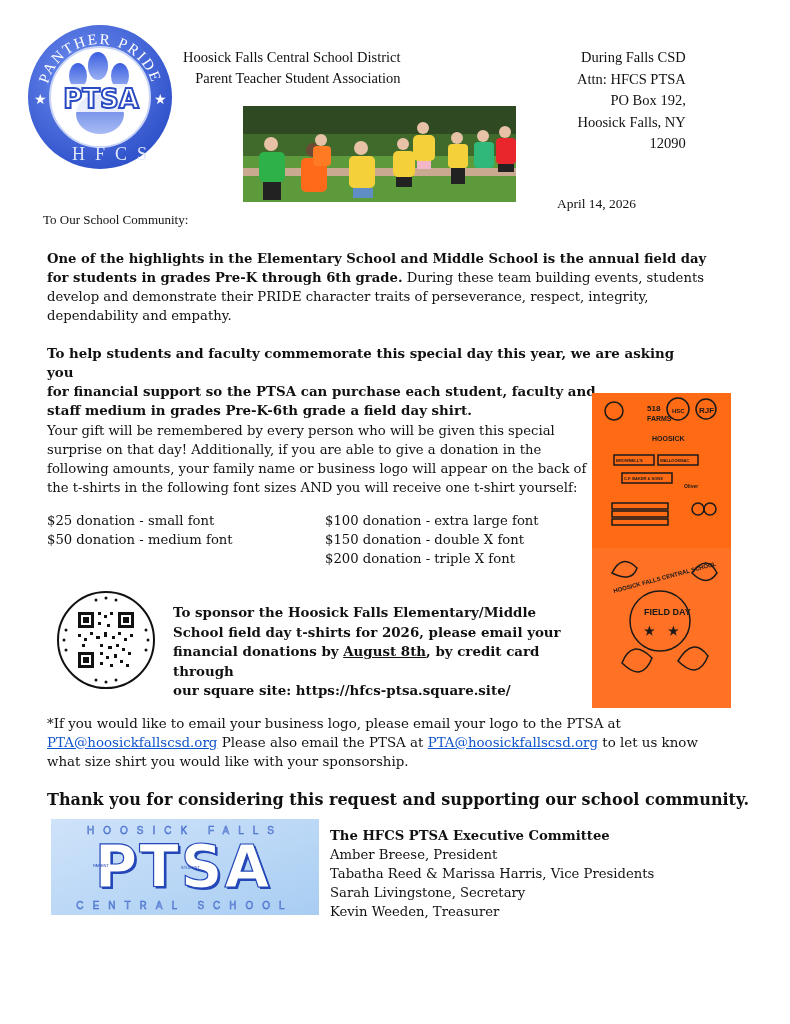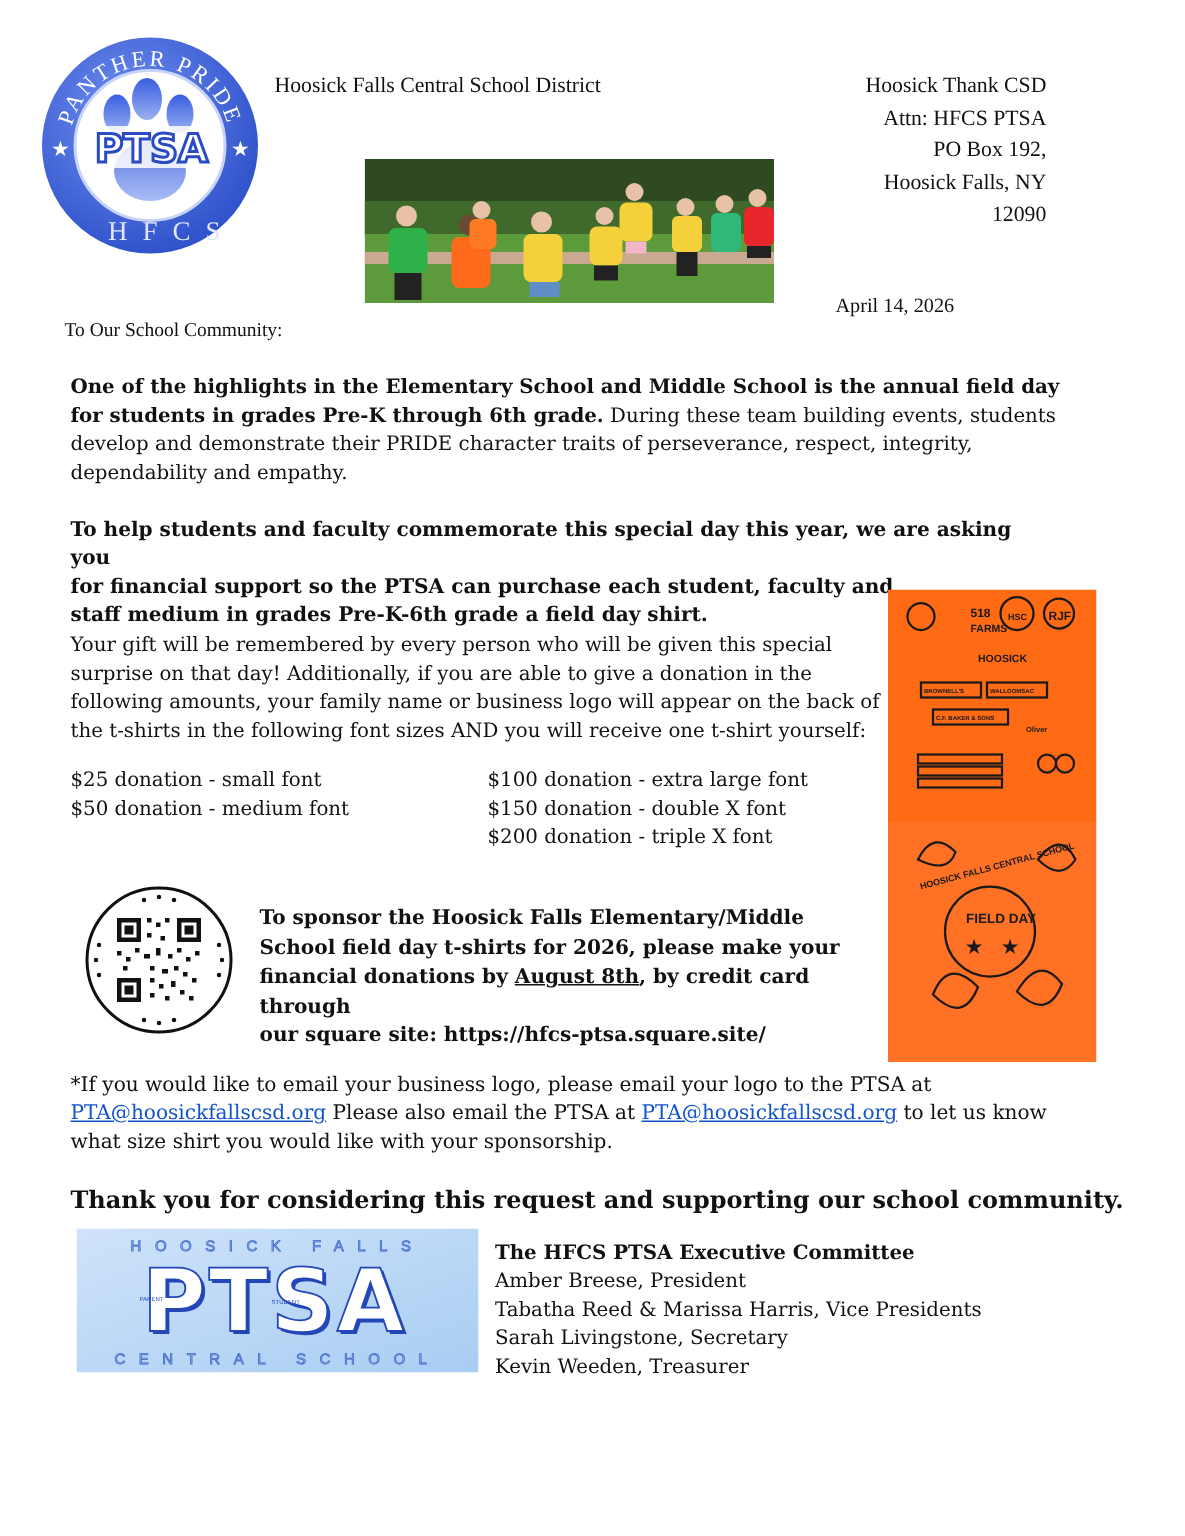--- a/index.html
+++ b/index.html
@@ -68,24 +68,25 @@
     <ellipse cx="74" cy="44" rx="10" ry="14" fill="url(#pg)"></ellipse>
     <ellipse cx="96" cy="54" rx="9" ry="13" fill="url(#pg)"></ellipse>
     <ellipse cx="76" cy="92" rx="24" ry="20" fill="url(#pg)" opacity="0.85"></ellipse>
     <rect x="40" y="62" width="74" height="28" rx="6" fill="#ffffff" opacity="0.85"></rect>
     <text x="77" y="86" text-anchor="middle" font-family="DejaVu Sans, sans-serif" font-weight="bold" font-size="26" fill="#ffffff" stroke="#2a4bc4" stroke-width="2">PTSA</text>
   </svg>
 </div>
 
 <div class="abs hdr-left serif">
   <div>Hoosick Falls Central School District</div>
+  <div>Parent Teacher Student Association</div>
 </div>
 
 <div class="abs hdr-right serif">
-  <div>Hoosick Thank CSD</div>
+  <div>During Falls CSD</div>
   <div>Attn: HFCS PTSA</div>
   <div>PO Box 192,</div>
   <div>Hoosick Falls, NY</div>
   <div>12090</div>
 </div>
 
 <div class="abs photo">
   <svg width="273" height="96" viewBox="0 0 273 96">
     <rect width="273" height="50" fill="#2f4a22"></rect>
     <rect y="28" width="273" height="24" fill="#3f6a2c"></rect>
@@ -198,21 +199,21 @@
         <circle cx="10" cy="60" r="1.5"></circle>
       <circle cx="92" cy="50" r="1.5"></circle>
         <circle cx="90" cy="40" r="1.5"></circle>
         <circle cx="90" cy="60" r="1.5"></circle>
     </g>
   </svg>
 </div>
 
 <div class="abs sponsor georgia">
   <div>To sponsor the Hoosick Falls Elementary/Middle</div>
-  <div>School field day t-shirts for 2026, please make your</div>
+  <div>School field day t-shirts for 2026, please email your</div>
   <div><span>financial donations by </span><u>August 8th</u><span>, by credit card through</span></div>
   <div>our square site:  https://hfcs-ptsa.square.site/</div>
 </div>
 
 <div class="abs shirts">
   <svg width="139" height="315" viewBox="0 0 139 315">
     <rect width="139" height="155" fill="#ff6a14"></rect>
     <rect y="155" width="139" height="160" fill="#ff7124"></rect>
     <g fill="none" stroke="#1a1a1a" stroke-width="1.5">
       <circle cx="22" cy="18" r="9"></circle>

